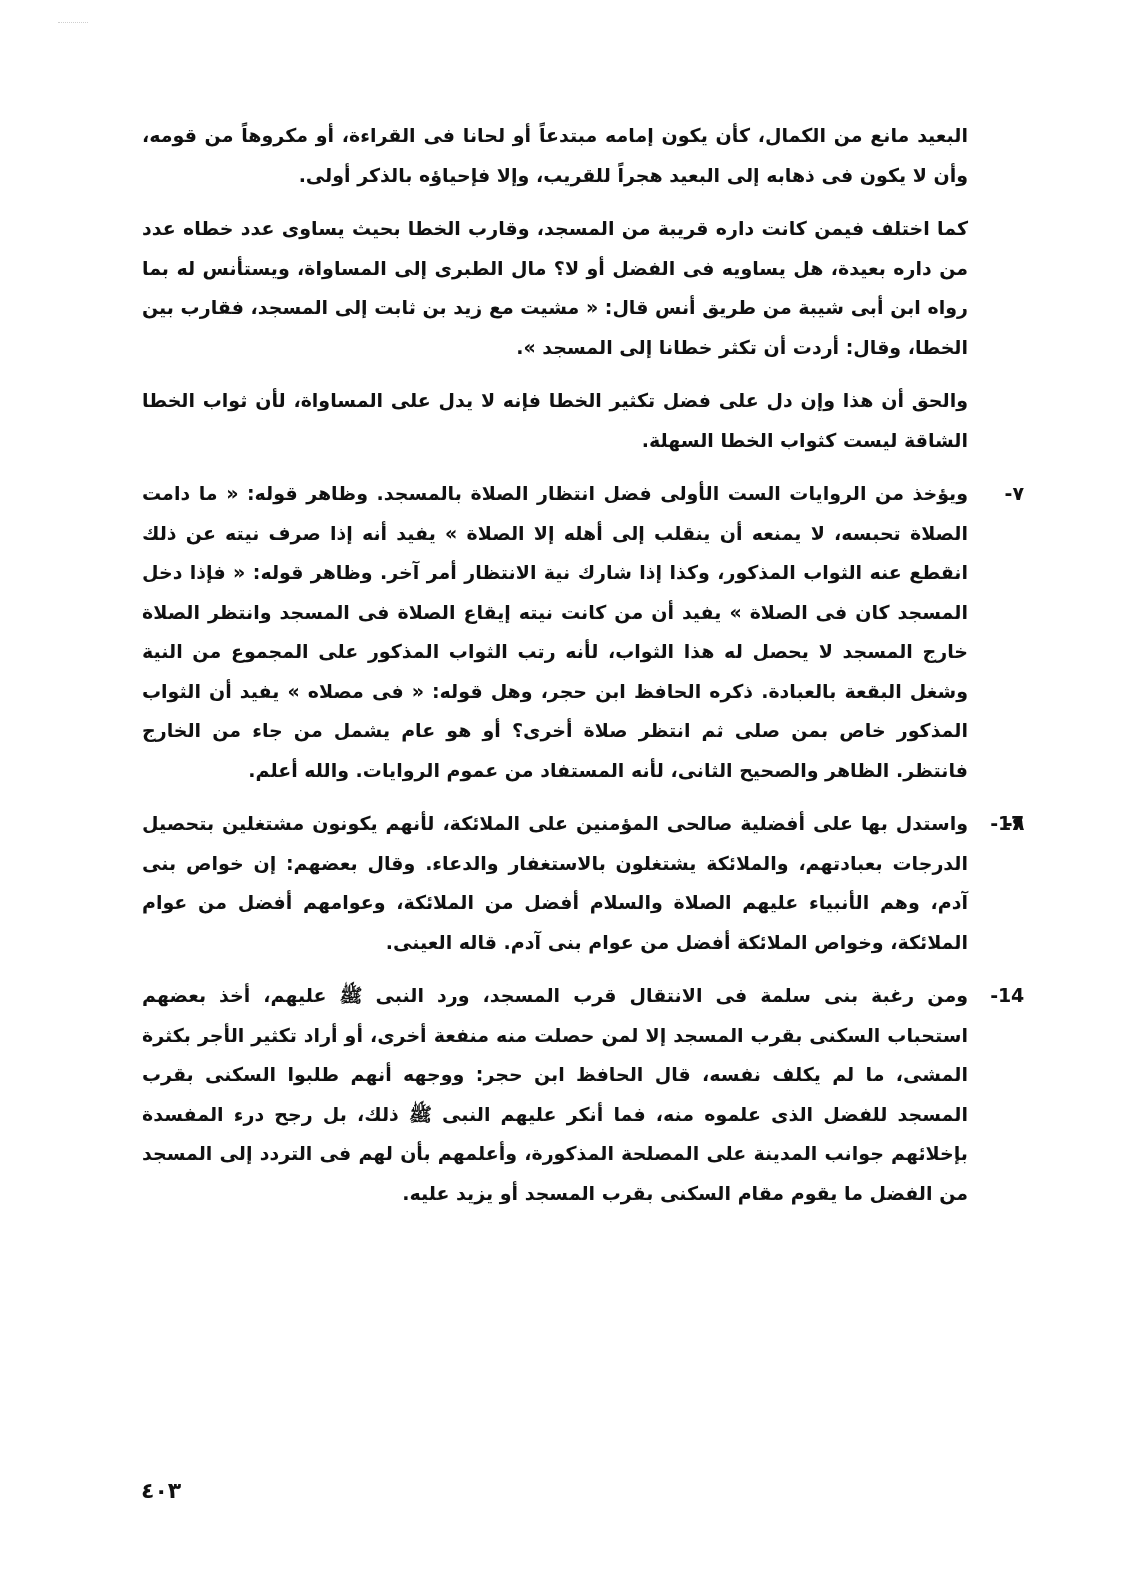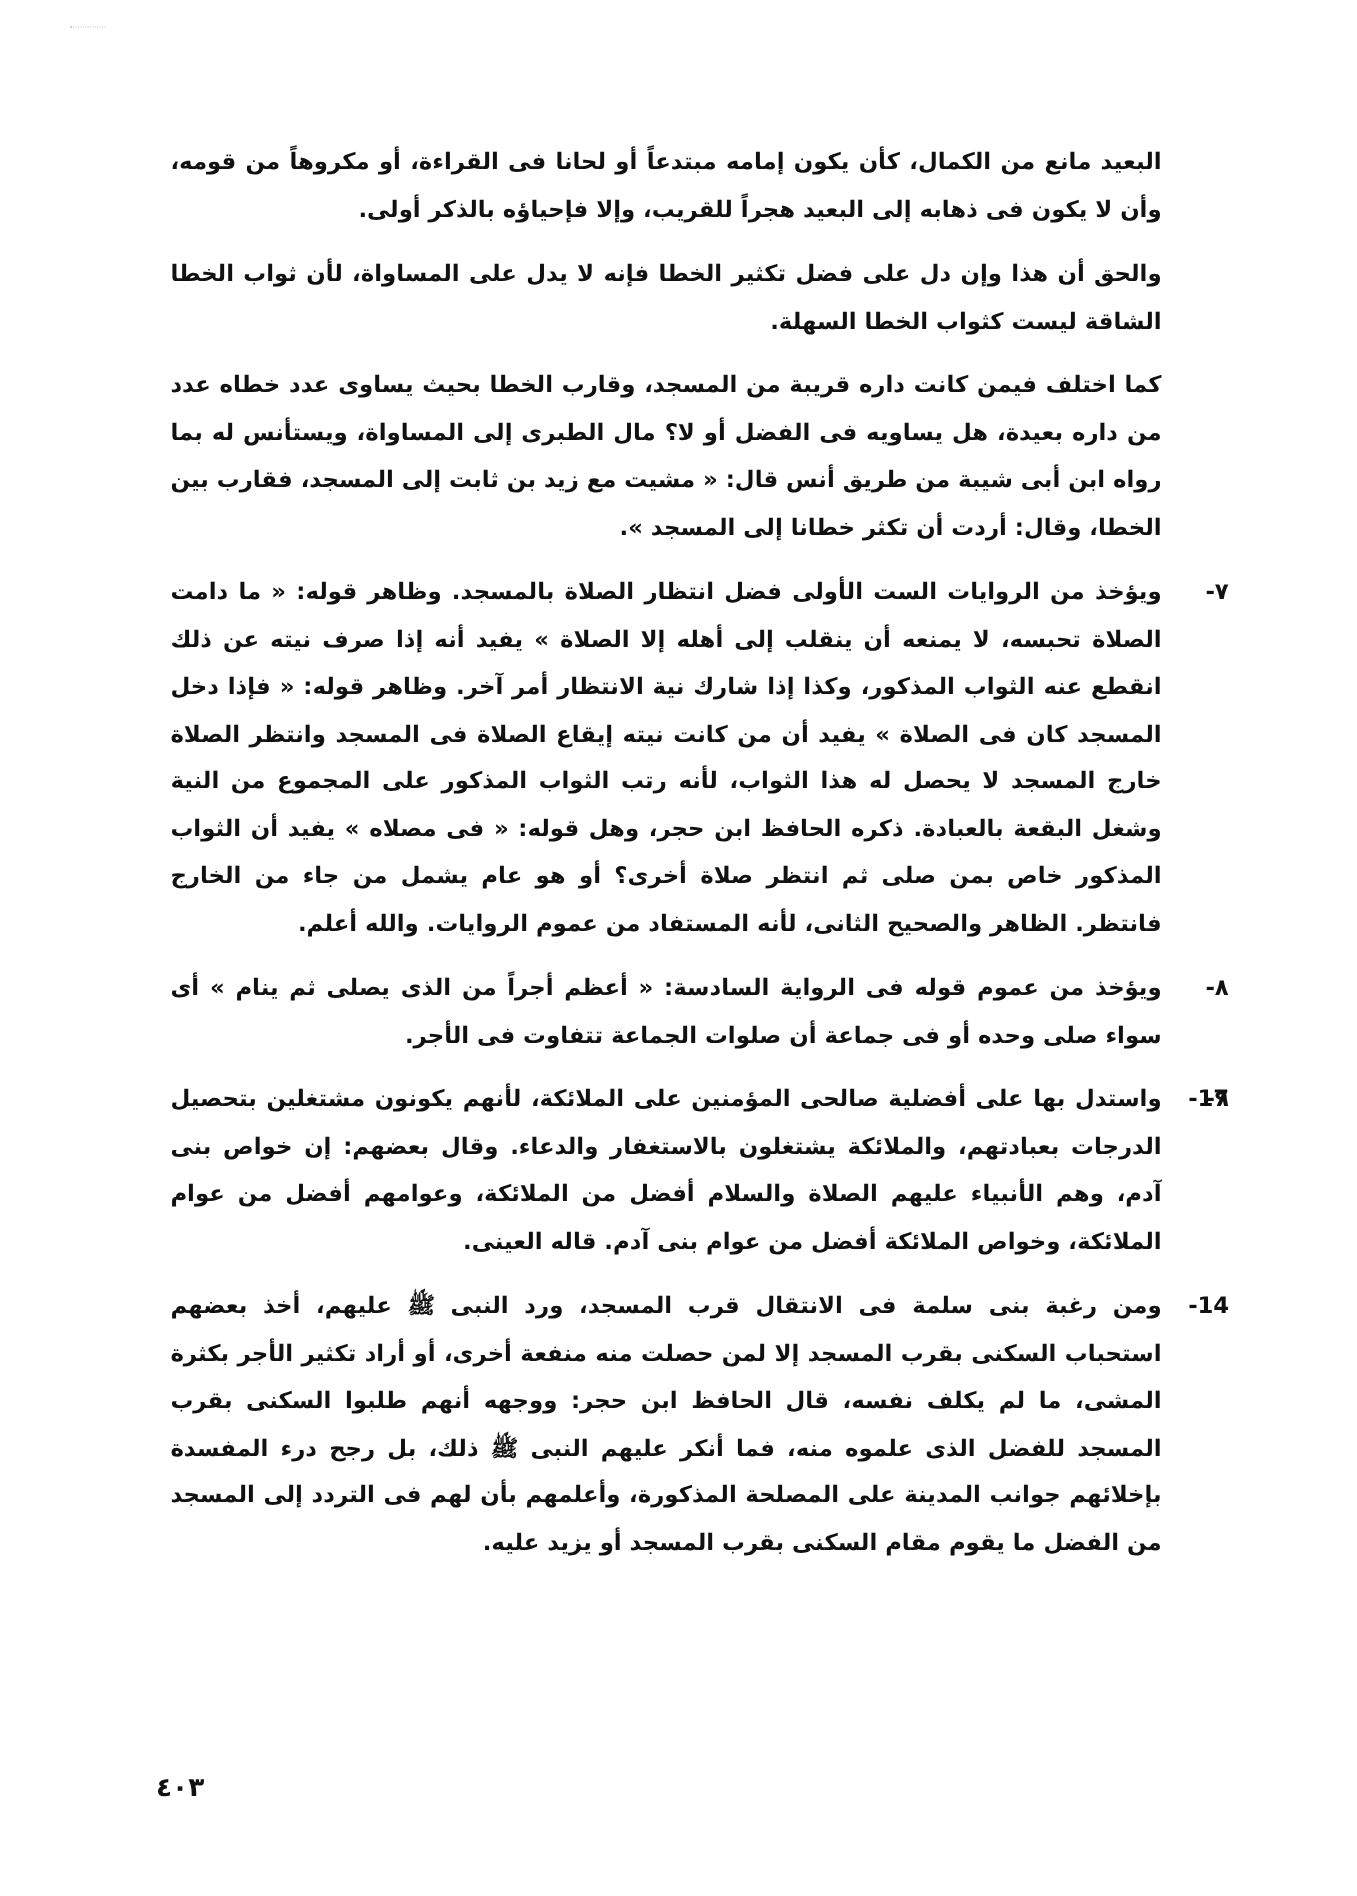--- a/index.html
+++ b/index.html
@@ -47,21 +47,21 @@
     .item .num {
       position: absolute;
       right: -56px;
       top: 0;
       width: 54px;
       text-align: right;
       white-space: nowrap;
     }
     .page-number {
       position: absolute;
-      left: 130px;
+      left: 141px;
       top: 1478px;
       font-size: 22px;
       font-weight: bold;
       direction: rtl;
       font-family: "DejaVu Sans", sans-serif;
       color: #111;
     }
     .scan-dot {
       position: absolute;
       left: 58px;
@@ -71,30 +71,29 @@
       border-top: 1px dotted #cfcfcf;
     }
   </style>
 </head>
 <body>
 
 <div class="scan-dot"></div>
 
 <div class="page">
   <p class="para plain">البعيد مانع من الكمال، كأن يكون إمامه مبتدعاً أو لحانا فى القراءة، أو مكروهاً من قومه، وأن لا يكون فى ذهابه إلى البعيد هجراً للقريب، وإلا فإحياؤه بالذكر أولى.</p>
+  <p class="para plain">كما اختلف فيمن كانت داره قريبة من المسجد، وقارب الخطا بحيث يساوى عدد خطاه عدد من داره بعيدة، هل يساويه فى الفضل أو لا؟ مال الطبرى إلى المساواة، ويستأنس له بما رواه ابن أبى شيبة من طريق أنس قال: « مشيت مع زيد بن ثابت إلى المسجد، فقارب بين الخطا، وقال: أردت أن تكثر خطانا إلى المسجد ».</p>
   <p class="para plain">والحق أن هذا وإن دل على فضل تكثير الخطا فإنه لا يدل على المساواة، لأن ثواب الخطا الشاقة ليست كثواب الخطا السهلة.</p>
-  <p class="para plain">كما اختلف فيمن كانت داره قريبة من المسجد، وقارب الخطا بحيث يساوى عدد خطاه عدد من داره بعيدة، هل يساويه فى الفضل أو لا؟ مال الطبرى إلى المساواة، ويستأنس له بما رواه ابن أبى شيبة من طريق أنس قال: « مشيت مع زيد بن ثابت إلى المسجد، فقارب بين الخطا، وقال: أردت أن تكثر خطانا إلى المسجد ».</p>
 
   <div class="item">
     <span class="num">٧-</span>
     <span>ويؤخذ من الروايات الست الأولى فضل انتظار الصلاة بالمسجد. وظاهر قوله: « ما دامت الصلاة تحبسه، لا يمنعه أن ينقلب إلى أهله إلا الصلاة » يفيد أنه إذا صرف نيته عن ذلك انقطع عنه الثواب المذكور، وكذا إذا شارك نية الانتظار أمر آخر. وظاهر قوله: « فإذا دخل المسجد كان فى الصلاة » يفيد أن من كانت نيته إيقاع الصلاة فى المسجد وانتظر الصلاة خارج المسجد لا يحصل له هذا الثواب، لأنه رتب الثواب المذكور على المجموع من النية وشغل البقعة بالعبادة. ذكره الحافظ ابن حجر، وهل قوله: « فى مصلاه » يفيد أن الثواب المذكور خاص بمن صلى ثم انتظر صلاة أخرى؟ أو هو عام يشمل من جاء من الخارج فانتظر. الظاهر والصحيح الثانى، لأنه المستفاد من عموم الروايات. والله أعلم.</span>
   </div>
   <div class="item">
     <span class="num">٨-</span>
-    <span>ويؤخذ من عموم قوله فى الرواية السادسة: « أعظم أجراً من الذى يصلى ثم ينام » أى سواء صلى وحده أو فى جماعة أن صلوات الجماعة تتفاوت فى الأجر.</span>
   </div>
   <div class="item">
     <span class="num">٩-</span>
   </div>
   <div class="item">
     <span class="num">17-</span>
     <span>واستدل بها على أفضلية صالحى المؤمنين على الملائكة، لأنهم يكونون مشتغلين بتحصيل الدرجات بعبادتهم، والملائكة يشتغلون بالاستغفار والدعاء. وقال بعضهم: إن خواص بنى آدم، وهم الأنبياء عليهم الصلاة والسلام أفضل من الملائكة، وعوامهم أفضل من عوام الملائكة، وخواص الملائكة أفضل من عوام بنى آدم. قاله العينى.</span>
   </div>
   <div class="item">
     <span class="num">14-</span>

